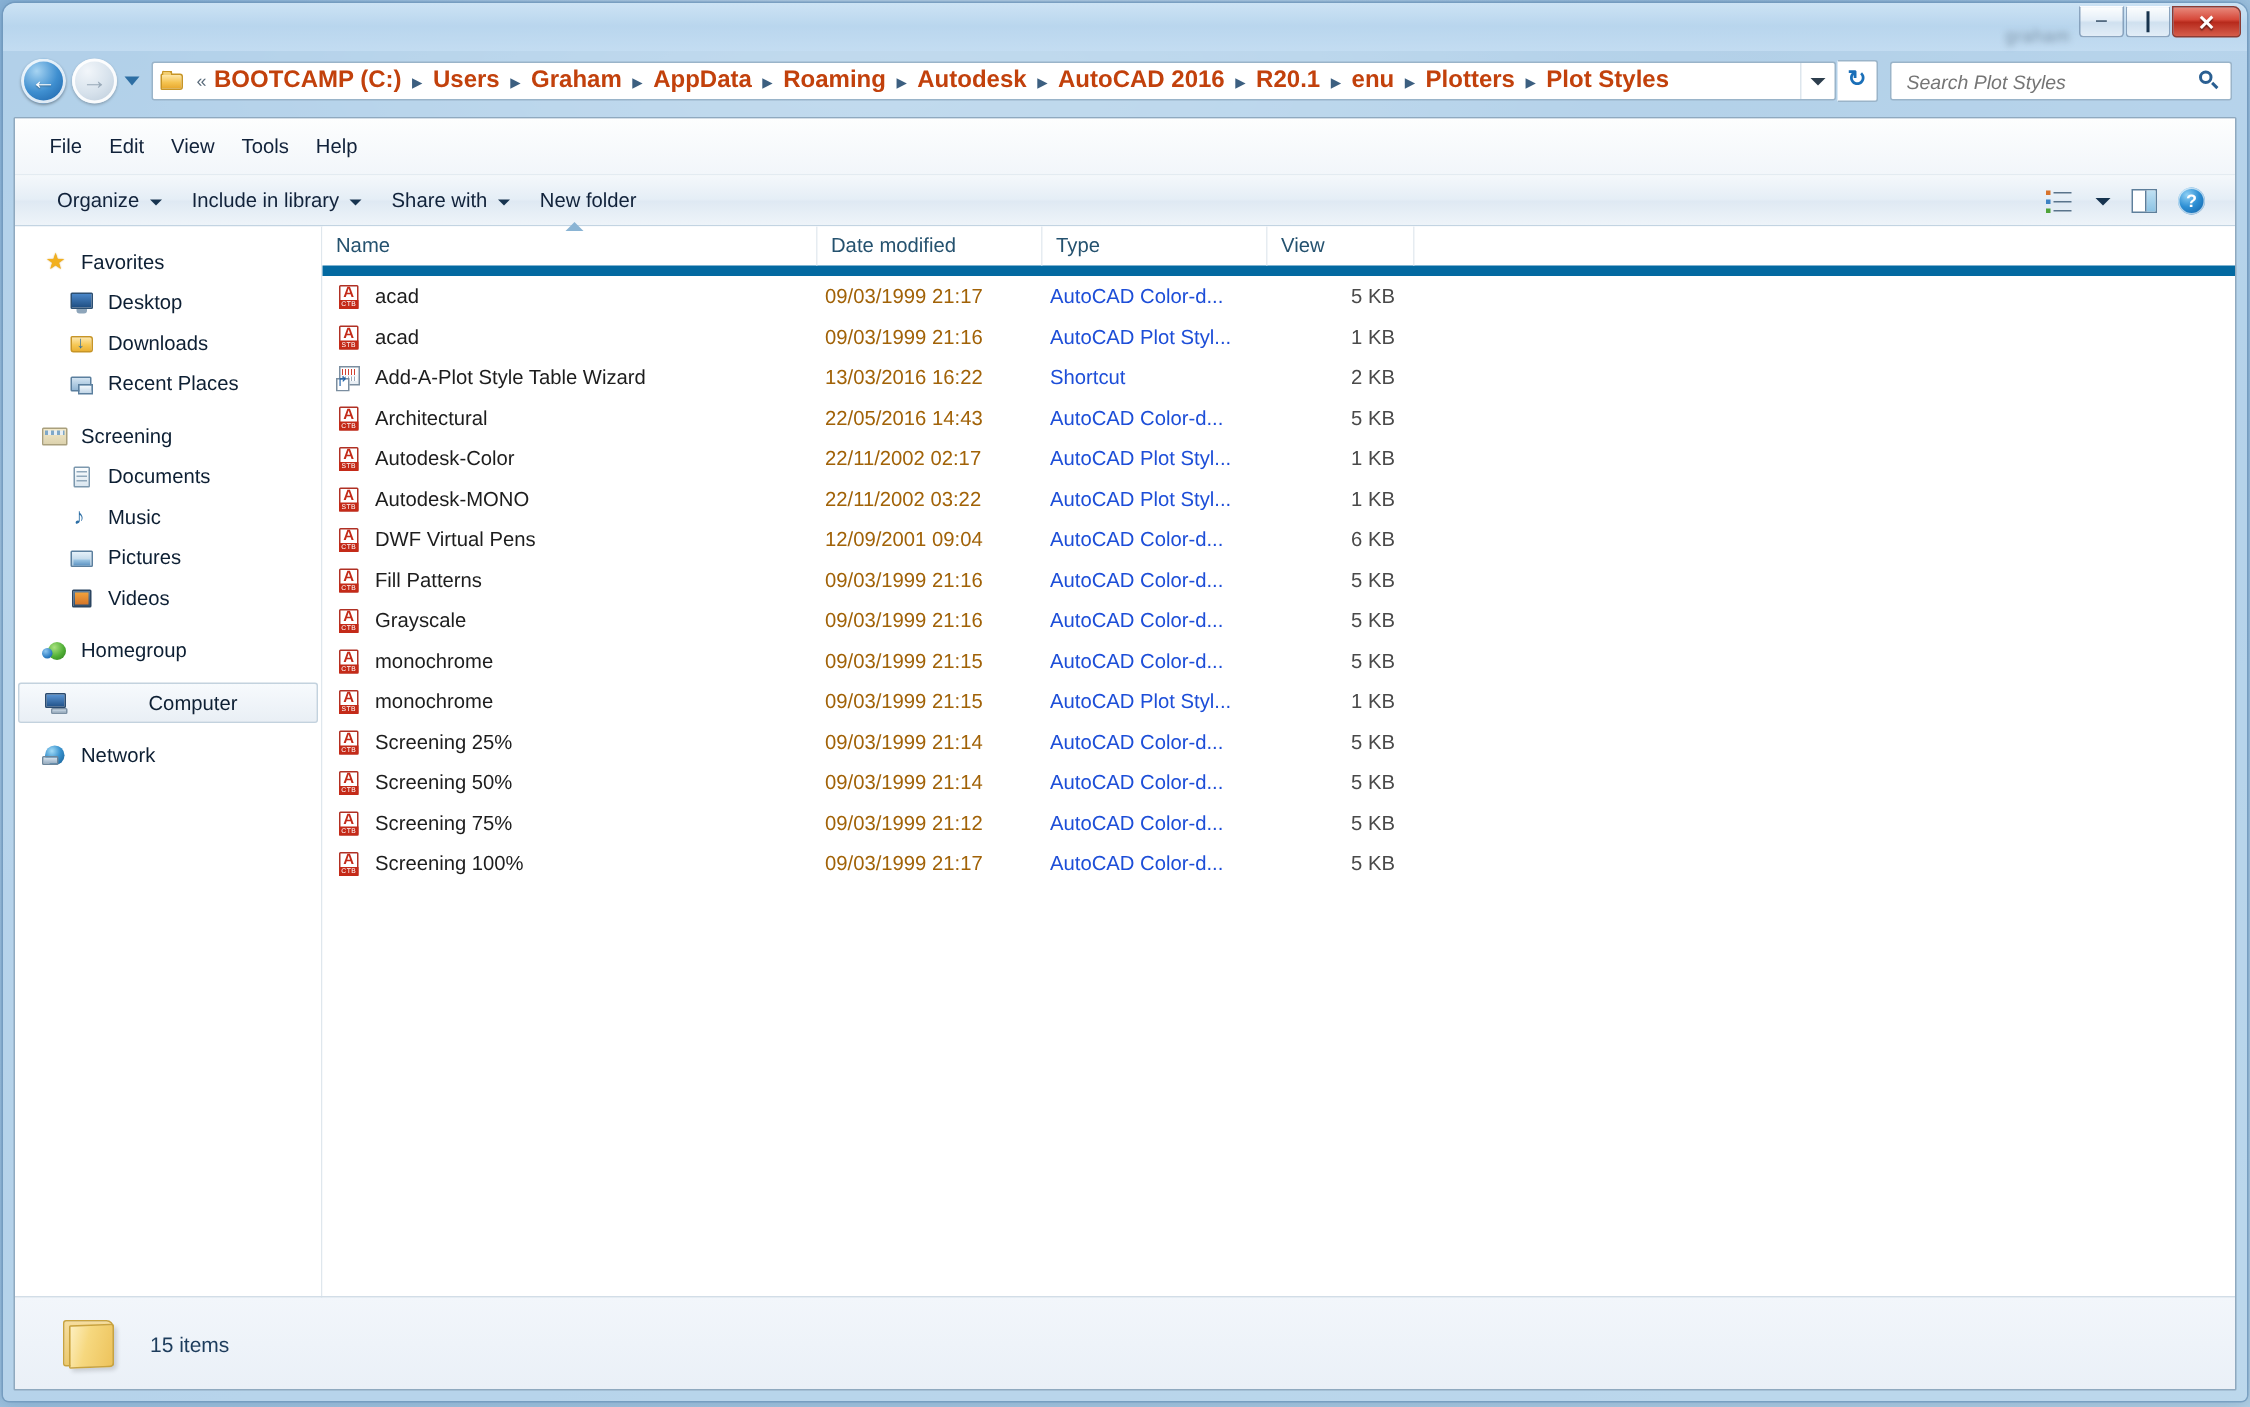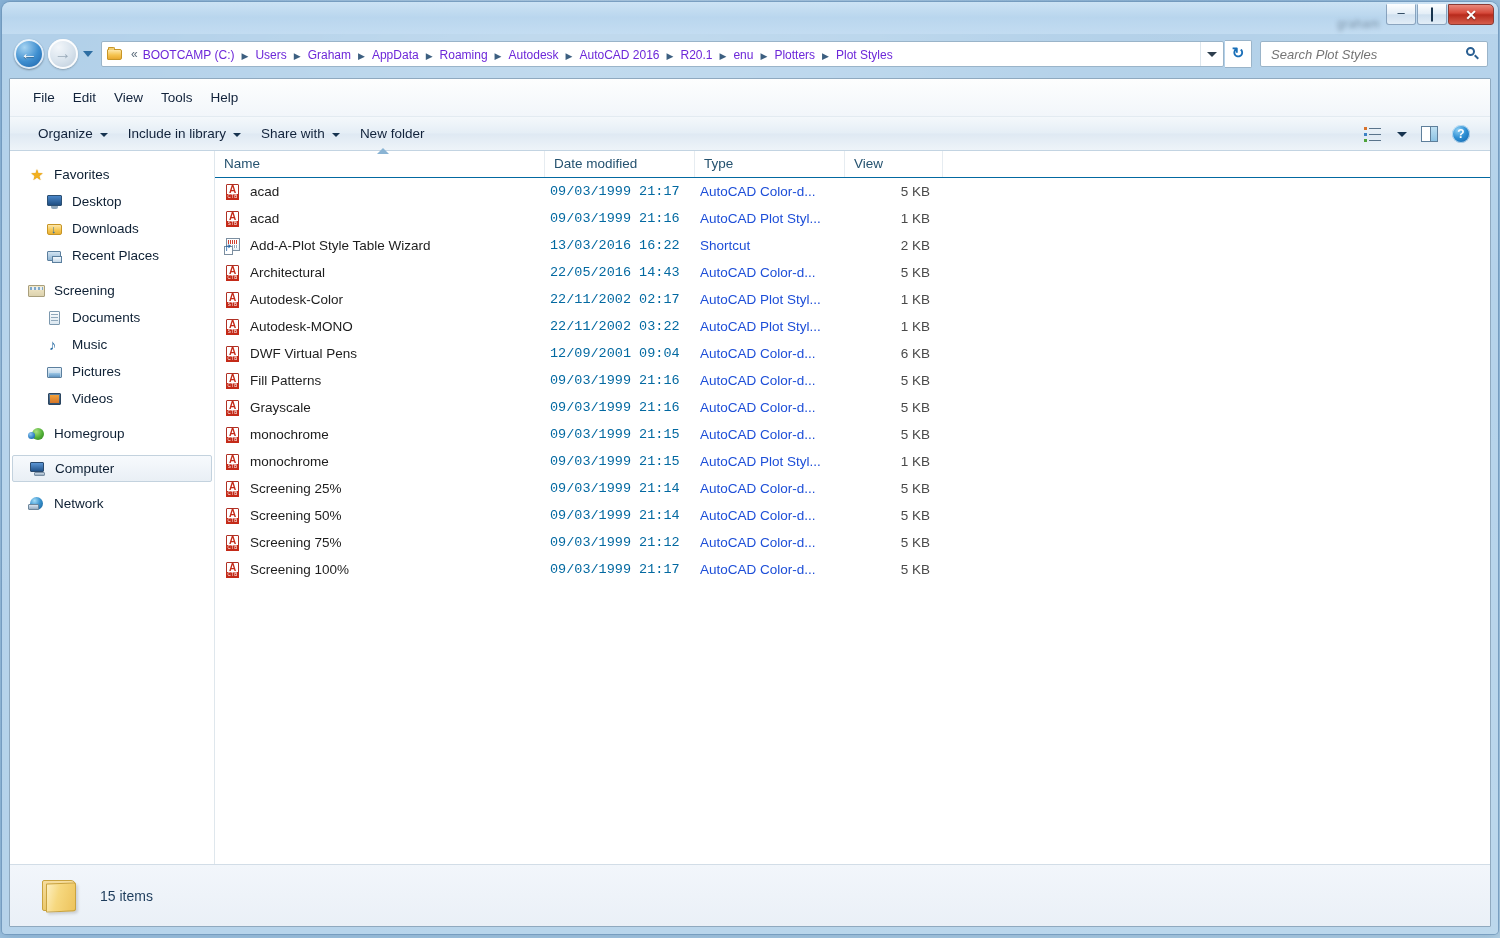--- a/index.html
+++ b/index.html
@@ -200,25 +200,26 @@
     border-bottom: none;
     box-sizing: border-box;
   }
   .crumb-chev {
     color: #5a6b7a;
     font-size: 12px;
     padding: 0 3px;
     user-select:none;
   }
   .crumb {
-    font-size: 12px;
-    color: #6d28d9;
+    font-size: 16px;
+    color: #c2410c;
     padding: 2px 2px;
     white-space: nowrap;
     cursor: default;
+    font-weight: bold;
   }
   .crumb-sep {
     color: #3c5f80;
     font-size: 9px;
     padding: 0 5px;
     user-select: none;
     transform: translateY(1px);
   }
   #crumb-drop {
     margin-left: auto;
@@ -435,20 +436,21 @@
     cursor: default;
     box-sizing: border-box;
   }
   .nav-row.child { padding-left: 36px; }
   .nav-row.selected {
     background: linear-gradient(180deg,#f7fafd 0%,#e9eff5 100%);
     border: 1px solid #c3d2de;
     border-radius: 2px;
     margin: 0 2px 0 2px;
     padding-left: 16px;
+    gap: 44px;
   }
   .nav-label { margin-left: 8px; white-space: nowrap; }
   .nav-ico { width: 18px; height: 16px; flex: none; position: relative; }
 
   
   .ico-star {
     color: #f2b01e; font-size: 15px; line-height: 16px; text-align:center;
     text-shadow: 0 0 1px #c88a10;
   }
   .ico-monitor::before {
@@ -569,21 +571,21 @@
   #list-pane {
     flex: 1 1 auto;
     background: #ffffff;
     min-width: 0;
     position: relative;
   }
   #col-header {
     height: 26px;
     display: flex;
     align-items: center;
-    border-bottom: 1px solid #0369a1;
+    border-bottom: 7px solid #0369a1;
     background: #ffffff;
     position: relative;
   }
   .col {
     font-size: 13.5px;
     color: #25526f;
     padding-left: 9px;
     box-sizing: border-box;
     height: 26px;
     line-height: 26px;
@@ -618,21 +620,21 @@
     box-sizing: border-box;
     white-space: nowrap;
     overflow: hidden;
     text-overflow: ellipsis;
   }
   .cell-name {
     width: 330px; flex:none;
     display: flex; align-items: center;
     padding-left: 9px;
   }
-  .cell-date { width: 150px; flex:none; color:#0369a1; padding-left: 5px; font-family: Liberation Mono, monospace; }
+  .cell-date { width: 150px; flex:none; color:#a16207; padding-left: 5px; }
   .cell-type { width: 150px; flex:none; color:#1d4ed8; padding-left: 5px; }
   .cell-size { width: 98px; flex:none; color:#4a4a4a; text-align: right; padding-right: 13px; }
   .name-text { margin-left: 9px; }
 
   
   .fico { width: 17px; height: 18px; flex: none; position: relative; }
   .fico-ctb::before, .fico-stb::before {
     content:"";
     position:absolute; left:2px; top:1px;
     width: 13px; height: 16px;

